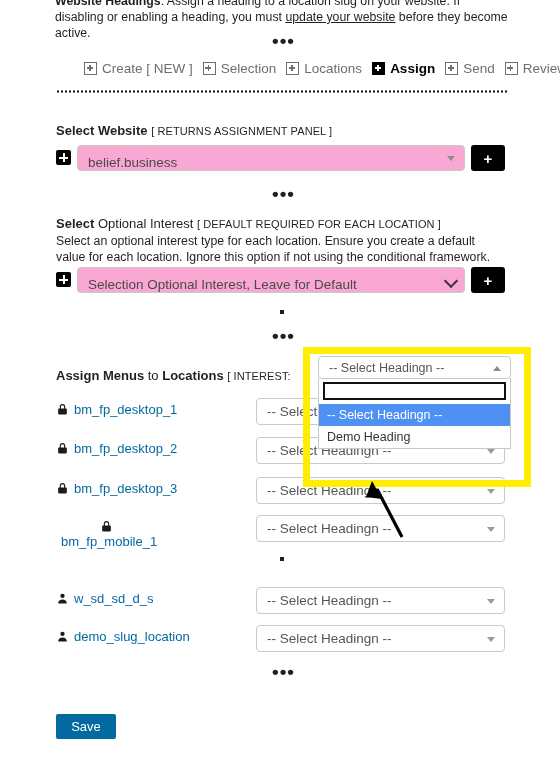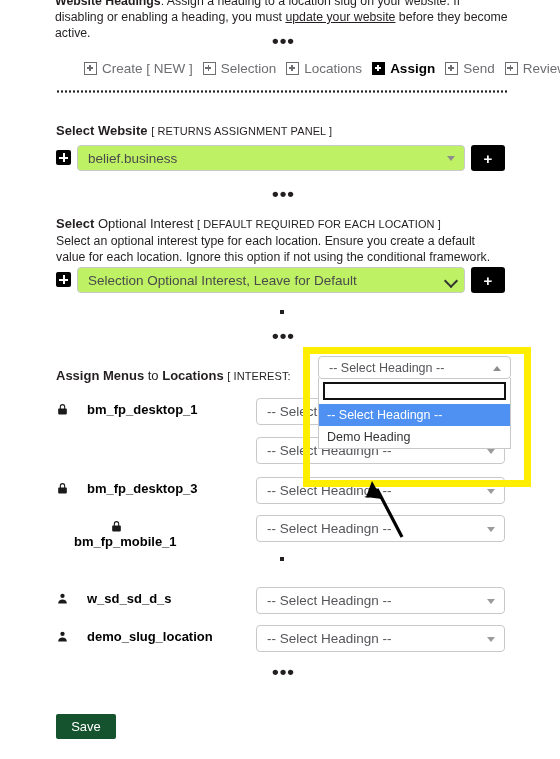--- a/index.html
+++ b/index.html
@@ -128,25 +128,25 @@
     background: #fff;
   }
   .plus-square::before { left: 3px; top: 6.5px; width: 9px; height: 2.5px; }
   .plus-square::after  { top: 3px; left: 6.5px; height: 9px; width: 2.5px; }
 
   .field {
     position: absolute;
     box-sizing: border-box;
     border: 1px solid #c9c9c9;
     border-radius: 4px;
-    background: #bef264;
+    background: #f9a8d4;
     font-size: 13.5px;
     color: #4a4a4a;
     display: flex;
-    align-items: center;
+    align-items: flex-end;
     padding: 0 10px;
     font-family: "Liberation Sans", sans-serif;
   }
   .field .caret-sm {
     position: absolute;
     right: 9px;
     top: 50%;
     margin-top: -2px;
     width: 0; height: 0;
     border-left: 4px solid transparent;
@@ -174,23 +174,23 @@
     display: flex;
     align-items: center;
     justify-content: center;
     font-family: "Liberation Sans", sans-serif;
     cursor: pointer;
   }
   
   .loc-row { position: absolute; left: 56px; display: flex; align-items: center; }
   .loc-name {
     font-size: 13px;
-    font-weight: 700;
-    color: #000000;
-    margin-left: 18px;
+    font-weight: 400;
+    color: #0369a1;
+    margin-left: 5px;
     white-space: nowrap;
   }
   .lock-icon { width: 13px; height: 15px; flex: 0 0 auto; }
   .user-icon { width: 13px; height: 15px; flex: 0 0 auto; }
 
   .sel {
     position: absolute;
     left: 256px;
     width: 249px;
     height: 27px;
@@ -288,21 +288,21 @@
   .arrow-svg {
     position: absolute;
     left: 350px; top: 475px;
     z-index: 50;
     pointer-events: none;
   }
   .save-btn {
     position: absolute;
     left: 56px; top: 714px;
     width: 60px; height: 25px;
-    background: #14532d;
+    background: #0369a1;
     color: #fff;
     border: none;
     border-radius: 2px;
     font-size: 13px;
     font-family: "Liberation Sans", sans-serif;
     cursor: pointer;
     display: flex;
     align-items: center;
     justify-content: center;
   }
@@ -388,20 +388,26 @@
     <svg class="lock-icon" viewBox="0 0 24 24">
         <path fill="#1a1a1a" d="M7 10V7a5 5 0 0 1 10 0v3h1.5A1.5 1.5 0 0 1 20 11.5v8A1.5 1.5 0 0 1 18.5 21h-13A1.5 1.5 0 0 1 4 19.5v-8A1.5 1.5 0 0 1 5.5 10H7zm2 0h6V7a3 3 0 1 0-6 0v3z"></path>
       </svg>
     <span class="loc-name">bm_fp_desktop_1</span>
   </div>
   <div class="sel" style="top:398px;">
     <span>-- Select Headingn --</span>
     <span class="caret-sm"></span>
   </div>
 
+  <div class="loc-row" style="top:441px;">
+    <svg class="lock-icon" viewBox="0 0 24 24">
+        <path fill="#1a1a1a" d="M7 10V7a5 5 0 0 1 10 0v3h1.5A1.5 1.5 0 0 1 20 11.5v8A1.5 1.5 0 0 1 18.5 21h-13A1.5 1.5 0 0 1 4 19.5v-8A1.5 1.5 0 0 1 5.5 10H7zm2 0h6V7a3 3 0 1 0-6 0v3z"></path>
+      </svg>
+    <span class="loc-name">bm_fp_desktop_2</span>
+  </div>
   <div class="sel" style="top:437px;">
     <span>-- Select Headingn --</span>
     <span class="caret-sm"></span>
   </div>
 
   <div class="loc-row" style="top:481px;">
     <svg class="lock-icon" viewBox="0 0 24 24">
         <path fill="#1a1a1a" d="M7 10V7a5 5 0 0 1 10 0v3h1.5A1.5 1.5 0 0 1 20 11.5v8A1.5 1.5 0 0 1 18.5 21h-13A1.5 1.5 0 0 1 4 19.5v-8A1.5 1.5 0 0 1 5.5 10H7zm2 0h6V7a3 3 0 1 0-6 0v3z"></path>
       </svg>
     <span class="loc-name">bm_fp_desktop_3</span>

